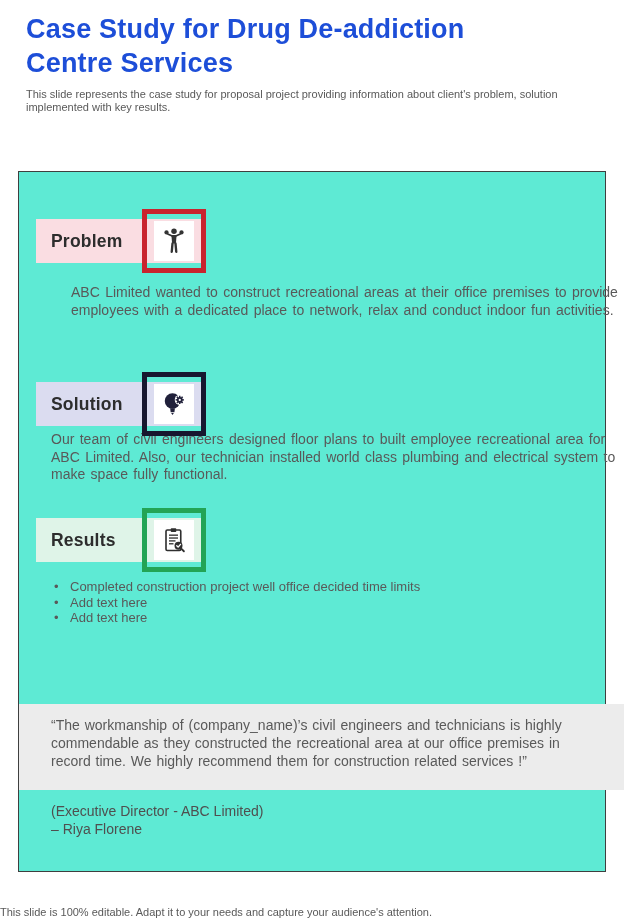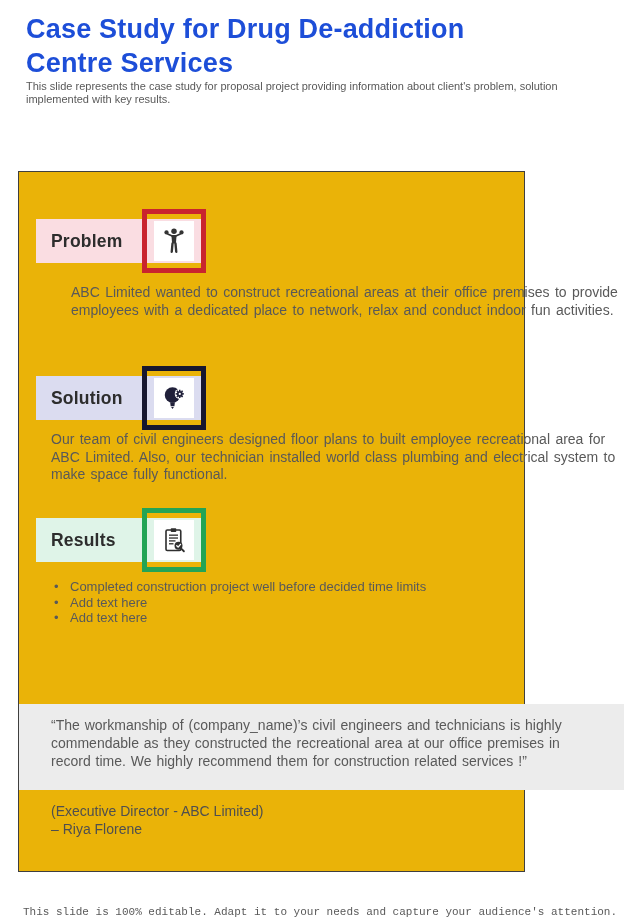--- a/index.html
+++ b/index.html
@@ -15,38 +15,39 @@
   .header { position: absolute; left: 26px; top: 12px; width: 590px; }
   .title {
     max-width: 520px;
     font-size: 27px;
     font-weight: bold;
     line-height: 34px;
     color: #1d4ed8;
     letter-spacing: 0.2px;
   }
   .subtitle {
+    margin-top: 8px;
     width: 556px;
     font-size: 11px;
     line-height: 13px;
     color: #595959;
   }
 
   
   .content-box {
     position: absolute;
     left: 18px; top: 171px;
-    width: 507px; height: 701px;
+    width: 588px; height: 701px;
     border: 1px solid #3f3f3f;
-    background: #eab308;
+    background: #5eead4;
   }
 
   .section-header { position: absolute; left: 0; width: 100%; height: 64px; }
   .section-header.problem  { top: 37px; }
-  .section-header.solution { top: 194px; text-decoration: underline; }
+  .section-header.solution { top: 200px; text-decoration: underline; }
   .section-header.results  { top: 336px; text-align: center; }
 
   .band {
     position: absolute;
     left: 17px; top: 10px;
     width: 170px; height: 44px;
     background: var(--band);
     display: flex; align-items: center;
   }
   .band-label {
@@ -114,24 +115,22 @@
     left: 32px; top: 631px;
     font-size: 14px;
     line-height: 17.5px;
     color: #4f4f4f;
   }
 
   
   .footer {
     position: absolute;
     left: 0; top: 906px; width: 640px;
-    text-align: center;
     font-size: 11px;
     color: #595959;
-    font-family: Liberation Mono, monospace;
   }
   .page-number {
     position: absolute;
     right: 17px; top: 906px;
     font-size: 11px;
     color: #595959;
     margin-top: 35px;
   }
 
   svg { display: block; }
@@ -215,21 +214,21 @@
           </g>
           <circle cx="15.6" cy="16.6" r="3.2" fill="#2f2f2f"></circle>
           <path d="M14.2 16.6 l1.1 1.1 l1.9 -2.2" stroke="#ffffff" stroke-width="1.1" fill="none" stroke-linecap="round" stroke-linejoin="round"></path>
           <path d="M18 19.1 l1.9 1.9" stroke="#2f2f2f" stroke-width="1.5" stroke-linecap="round" fill="none"></path>
         </svg>
       </div>
     </div>
   </div>
 
   <ul class="bullet-list">
-    <li>Completed construction project well before decided time limits</li>
+    <li>Completed construction project well office decided time limits</li>
     <li>Add text here</li>
     <li>Add text here</li>
   </ul>
 
   <div class="quote-box">
     <p class="quote-text">“The workmanship of (company_name)’s civil engineers and technicians is highly commendable as they constructed the recreational area at our office premises in record time. We highly recommend them for construction related services !”</p>
   </div>
   <div class="attribution">
     <div>(Executive Director - ABC Limited)</div>
     <div>– Riya Florene</div>

